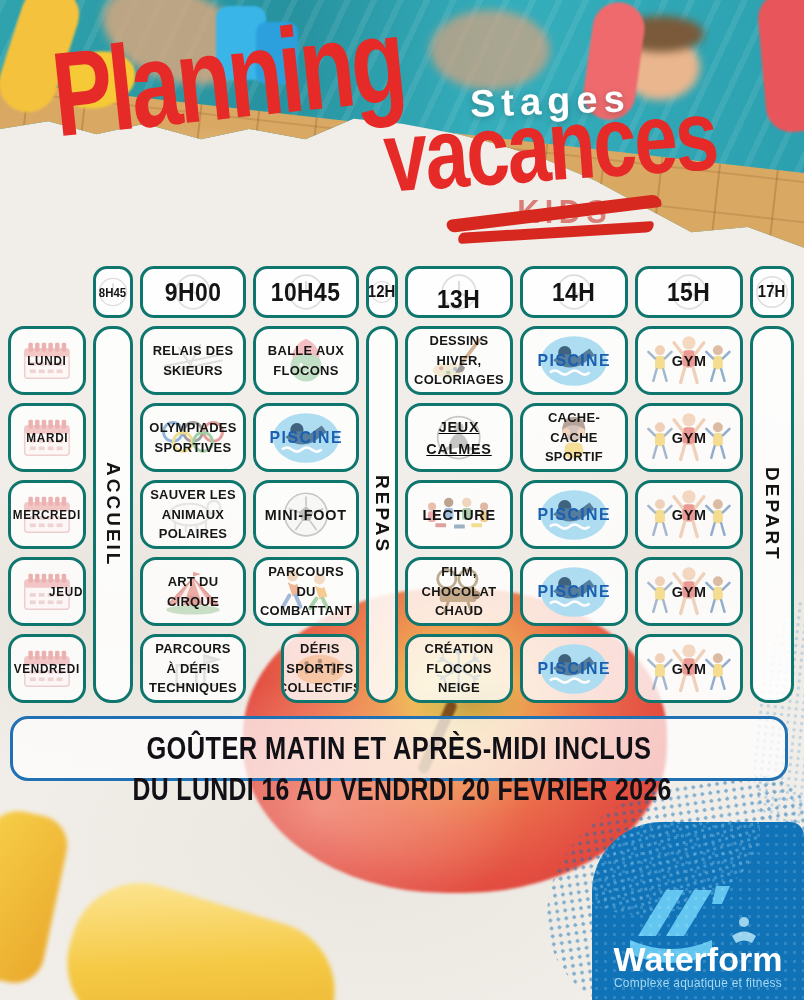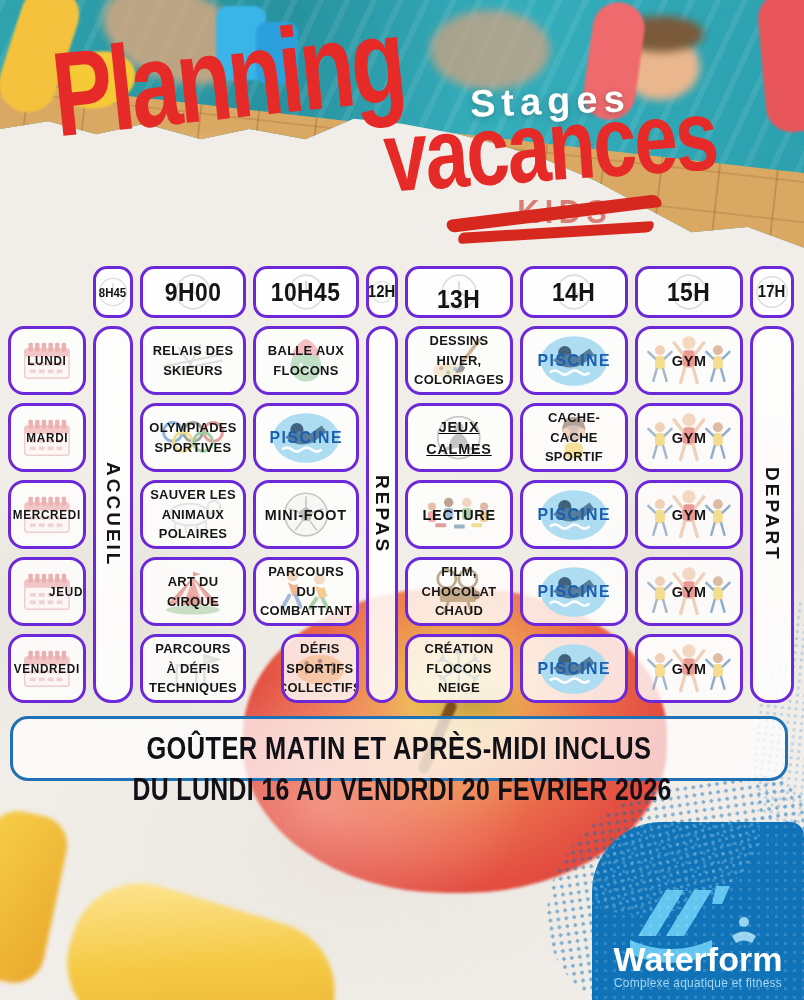--- a/index.html
+++ b/index.html
@@ -52,21 +52,21 @@
   .apple-stem{position:absolute;left:432px;top:698px;width:11px;height:78px;z-index:1;border-radius:6px;
     background:linear-gradient(#7a4a1a,#a06a28);transform:rotate(24deg);filter:blur(.8px);}
   .dumbbell-a{position:absolute;left:-24px;top:812px;width:80px;height:170px;z-index:1;border-radius:30px;
     background:linear-gradient(115deg,#f7cf49,#eaa92c);transform:rotate(12deg);filter:blur(2px);}
   .dumbbell-b{position:absolute;left:66px;top:902px;width:270px;height:150px;z-index:1;border-radius:70px;
     background:linear-gradient(160deg,#fce28a 10%,#f5c944 45%,#e7ad2d 90%);transform:rotate(17deg);filter:blur(2px);}
   
   #grid{position:absolute;left:8px;top:266px;z-index:4;display:grid;
     grid-template-columns:78px 40px 106px 106px 32px 108px 108px 108px 44px;
     grid-template-rows:52px repeat(5,69px);column-gap:7px;row-gap:8px;}
-  .cell{position:relative;border:3px solid #6d28d9;border-radius:16px;background:rgba(255,255,255,.80);
+  .cell{position:relative;border:3px solid #0f766e;border-radius:16px;background:rgba(255,255,255,.80);
     display:flex;align-items:center;justify-content:center;text-align:center;overflow:hidden;box-sizing:border-box;}
   .header-cell{background:rgba(255,255,255,.92);border-radius:14px;}
   .tlabel{position:relative;z-index:2;display:inline-block;font-weight:bold;font-size:26px;
     letter-spacing:.5px;transform:scaleX(.88);color:#141414;white-space:nowrap;}
   .dlabel{position:relative;z-index:2;display:inline-block;font-weight:bold;font-size:13px;
     letter-spacing:.8px;transform:scaleX(.9);color:#141414;white-space:nowrap;}
   .vcell{border-radius:18px;background:rgba(255,255,255,.86);}
   .vlabel{writing-mode:vertical-rl;text-orientation:mixed;font-weight:bold;font-size:19px;
     letter-spacing:3px;color:#141414;}
   .alabel{position:relative;z-index:2;display:inline-block;font-weight:bold;font-size:13.5px;

